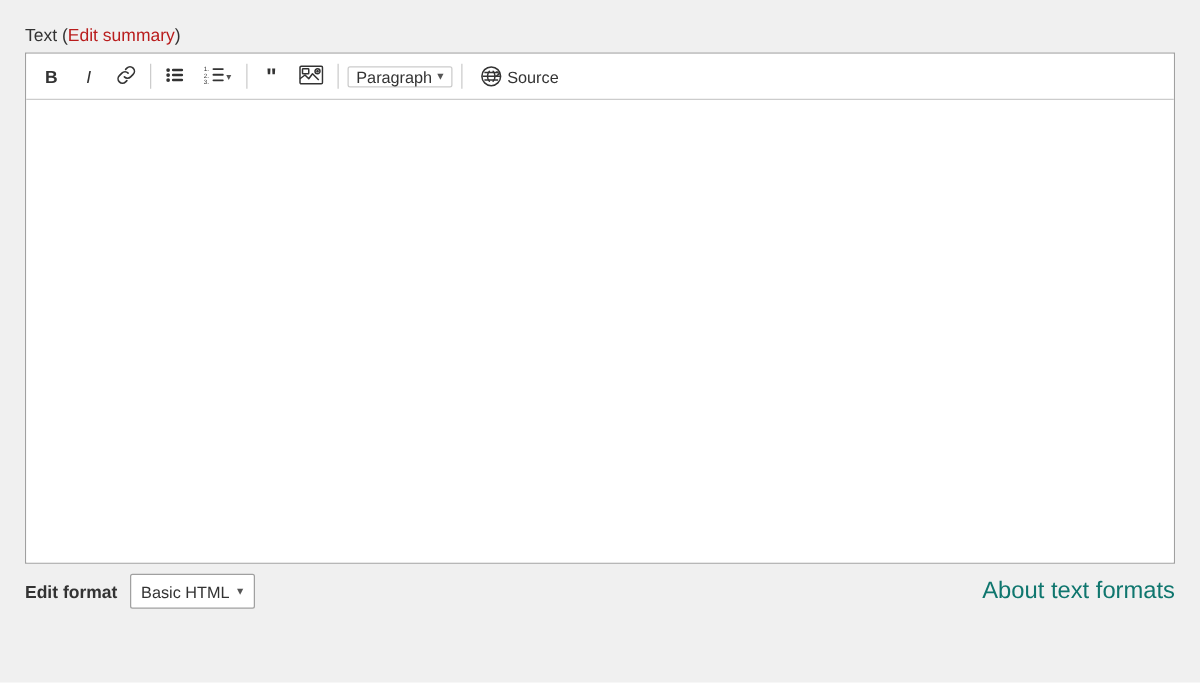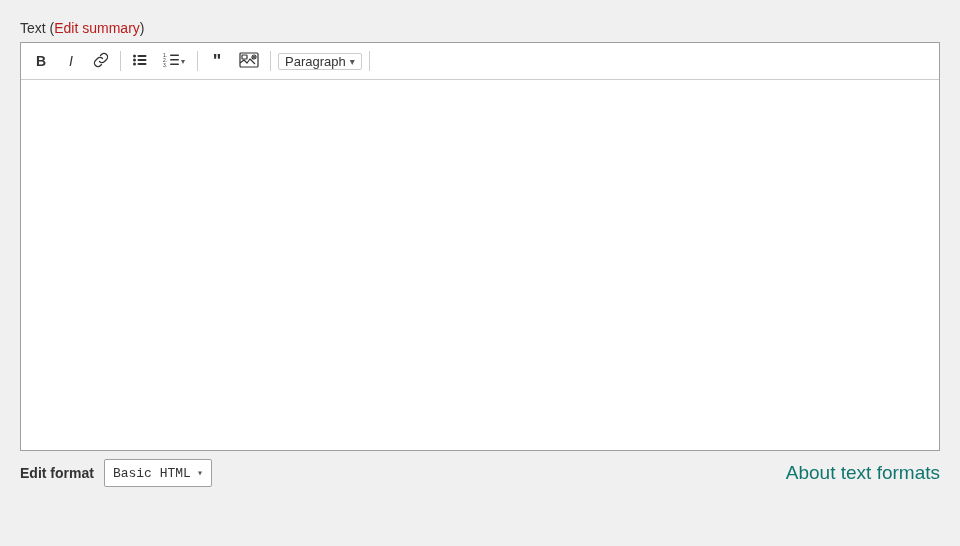--- a/index.html
+++ b/index.html
@@ -169,21 +169,20 @@
       align-items: center;
       height: 28px;
       border: 1px solid #a0a0a0;
       background: #fff;
       cursor: pointer;
       border-radius: 2px;
       padding: 0 8px;
       gap: 6px;
       font-size: 13px;
       color: #333;
-      font-family: Liberation Mono, monospace;
     }
 
     .text-format-select .chevron {
       font-size: 10px;
       color: #555;
     }
 
     .about-link {
       color: #0f766e;
       text-decoration: none;
@@ -271,20 +270,35 @@
 
       <div class="toolbar-separator"></div>
 
       <div class="toolbar-dropdown">
         <span>Paragraph</span>
         <span class="chevron">▾</span>
       </div>
 
       <div class="toolbar-separator"></div>
 
+      <button class="source-btn">
+        <span class="source-icon">
+          <svg width="18" height="18" viewBox="0 0 18 18" fill="none" xmlns="http://www.w3.org/2000/svg">
+            <circle cx="9" cy="9" r="7.5" stroke="#333" stroke-width="1.2"></circle>
+            <path d="M6 9c0-1.5.5-3 1.5-4" stroke="#333" stroke-width="1.2" stroke-linecap="round"></path>
+            <path d="M12 9c0-1.5-.5-3-1.5-4" stroke="#333" stroke-width="1.2" stroke-linecap="round"></path>
+            <path d="M6 9c0 1.5.5 3 1.5 4" stroke="#333" stroke-width="1.2" stroke-linecap="round"></path>
+            <path d="M12 9c0 1.5-.5 3-1.5 4" stroke="#333" stroke-width="1.2" stroke-linecap="round"></path>
+            <line x1="2" y1="9" x2="16" y2="9" stroke="#333" stroke-width="1.2"></line>
+            <path d="M3.5 6h11M3.5 12h11" stroke="#333" stroke-width="1.2"></path>
+            <path d="M13.5 5.5l2 1.5-2 1.5" stroke="#333" stroke-width="1.2" stroke-linecap="round" stroke-linejoin="round"></path>
+          </svg>
+        </span>
+        <span>Source</span>
+      </button>
 
     </div>
 
     <div class="editor-content" contenteditable="true" style="">
     </div>
 
 
   </div>
 
   <div class="text-format-row">

